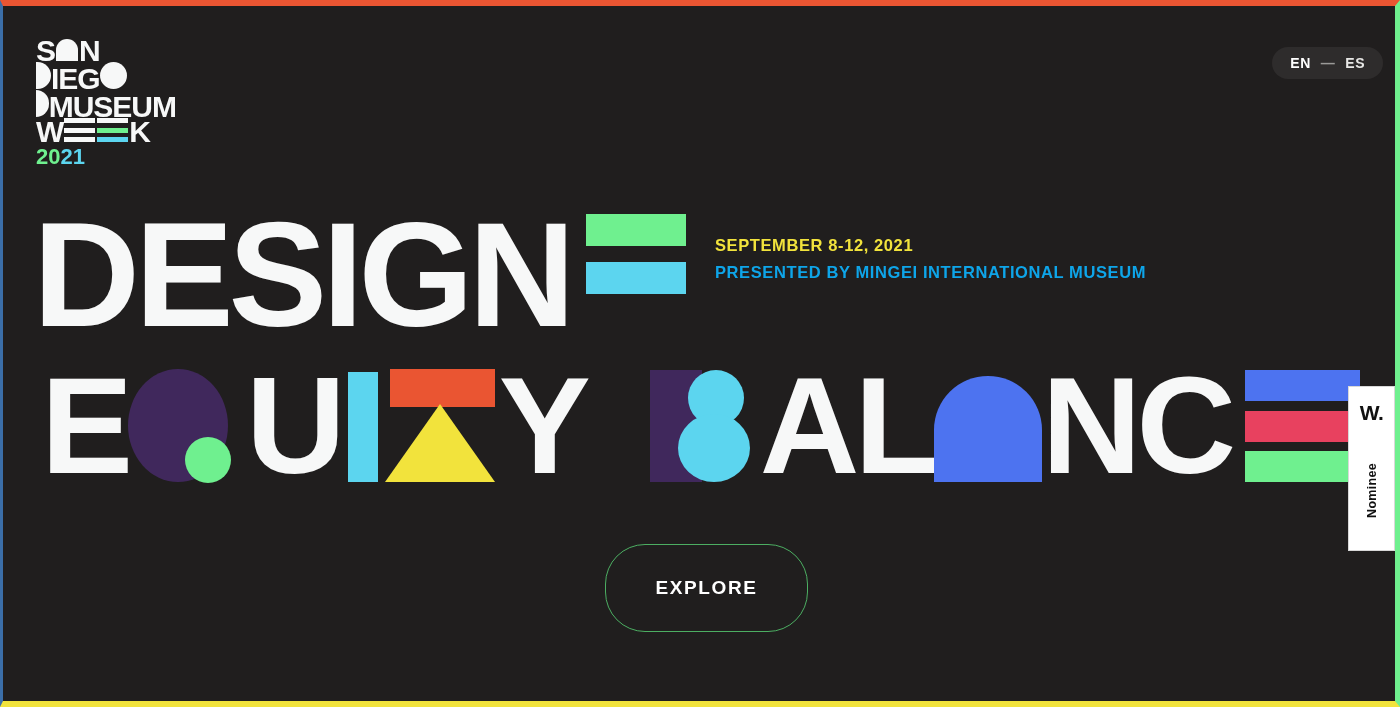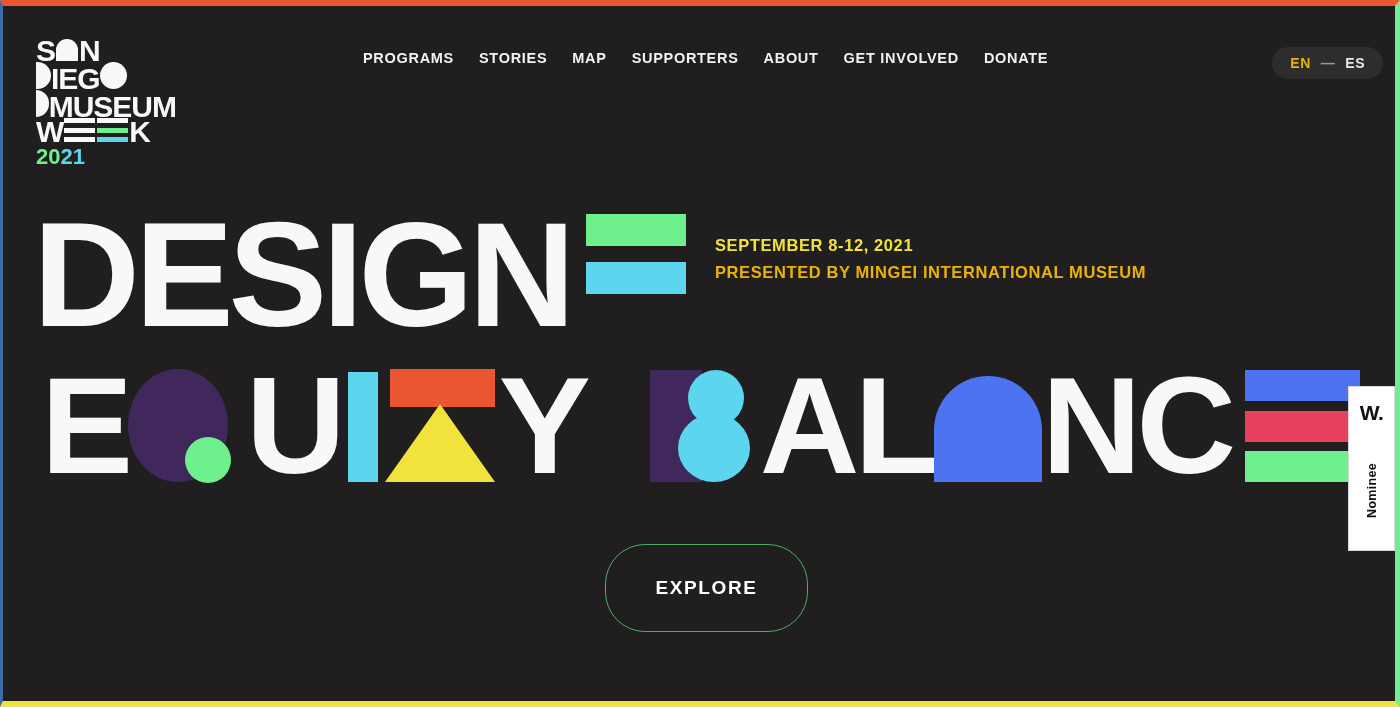--- a/index.html
+++ b/index.html
@@ -57,21 +57,21 @@
     color:#f2f2f0; text-decoration:none;
     font-size:14.5px; font-weight:bold; letter-spacing:.7px;
     white-space:nowrap;
   }
   .lang {
     position:absolute; right:12px; top:41px;
     background:#2e2c2c; border-radius:18px;
     padding:8px 18px; display:flex; gap:10px; align-items:center;
     font-size:14px; font-weight:bold; letter-spacing:.5px;
   }
-  .lang .en { color:#eab308; }
+  .lang .en { color:#ffffff; }
   .lang .sep { color:#9a9a98; }
   .lang .es { color:#e8e8e6;text-align:center; }
 
   
   .hero { position:absolute; left:0; top:150px; width:100%; }
 
   .bigword {
     font-family:"Liberation Sans", sans-serif;
     font-weight:bold;
     color:#f7f8f8;
@@ -84,21 +84,21 @@
   .row1 .bigword { font-size:148px; }
   .eqbars { display:flex; flex-direction:column; gap:16px; margin-left:16px; margin-bottom:16px; }
   .eqbars i { display:block; width:100px; height:32px; }
 
   .meta { position:absolute; left:712px; top:80px; }
   .meta .date {
     color:#f2e33c; font-weight:bold; font-size:16.5px; letter-spacing:.6px;
     margin-bottom:8px;
   }
   .meta .pres {
-    color:#eab308; font-weight:bold; font-size:16.5px; letter-spacing:.6px;
+    color:#0ea5e9; font-weight:bold; font-size:16.5px; letter-spacing:.6px;
   }
 
   
   .row2 { position:absolute; left:38px; top:213px; display:flex; align-items:flex-end; }
   .row2 .bigword { font-size:138px; }
 
   .glyph { position:relative; display:inline-block; vertical-align:bottom; }
 
   
   .g-Q { width:118px; height:113px; }
@@ -194,29 +194,20 @@
           <span style="background:#6ff08f"></span>
           <span style="background:#5cd5ef"></span>
         </span>
         <span class="logo-txt">K</span>
       </div>
       <div class="logo-2021">
         <span class="c-green">20</span><span class="c-cyan">21</span>
       </div>
     </div>
 
-    <nav class="nav">
-      <a href="#">PROGRAMS</a>
-      <a href="#">STORIES</a>
-      <a href="#">MAP</a>
-      <a href="#">SUPPORTERS</a>
-      <a href="#">ABOUT</a>
-      <a href="#">GET INVOLVED</a>
-      <a href="#">DONATE</a>
-    </nav>
 
     <div class="lang">
       <span class="en">EN</span>
       <span class="sep">—</span>
       <span class="es">ES</span>
     </div>
   </div>
 
   <div class="hero">
 

